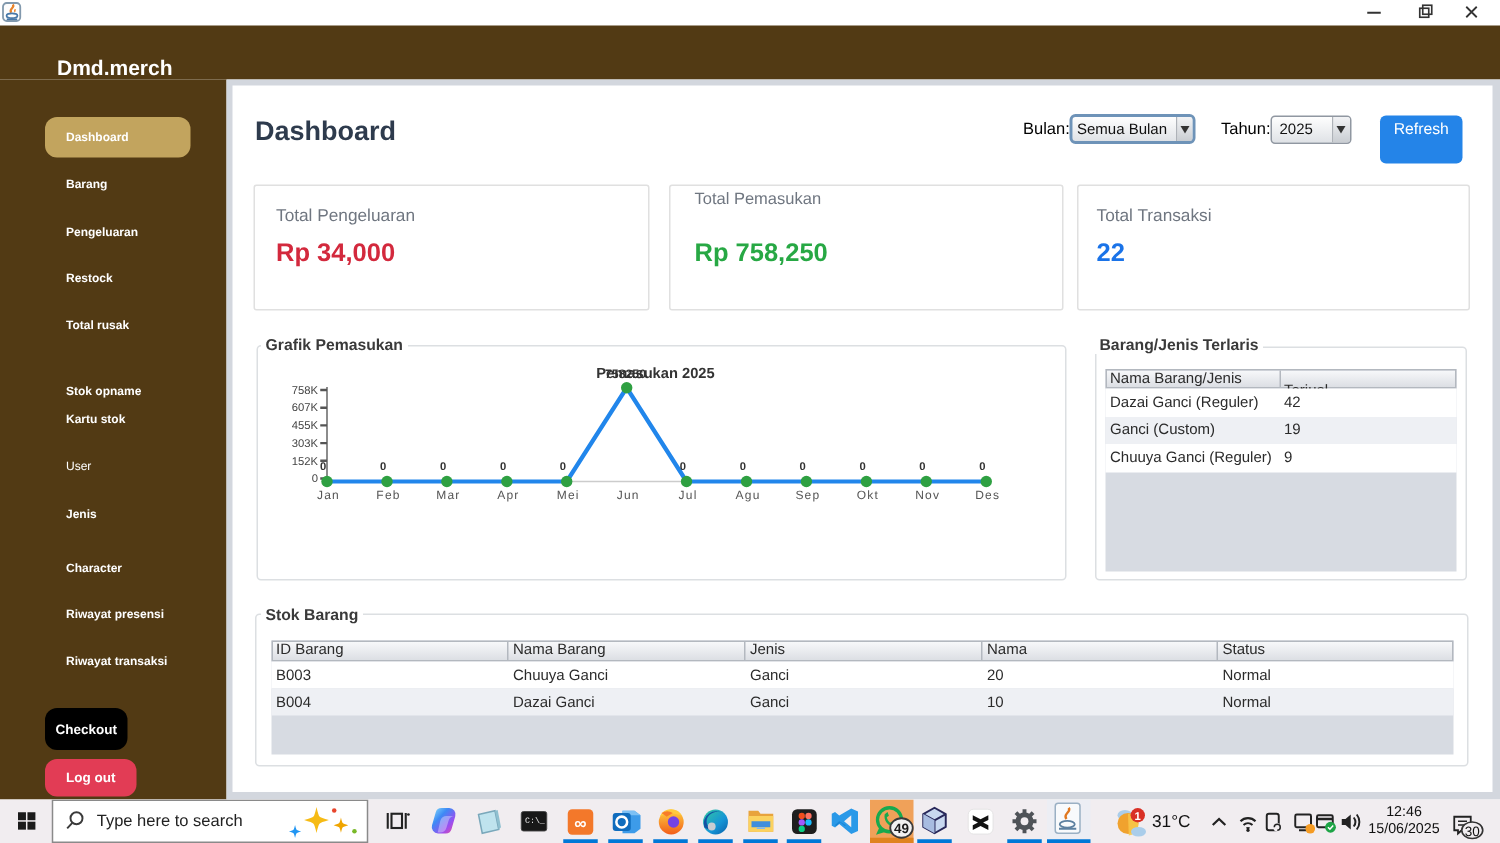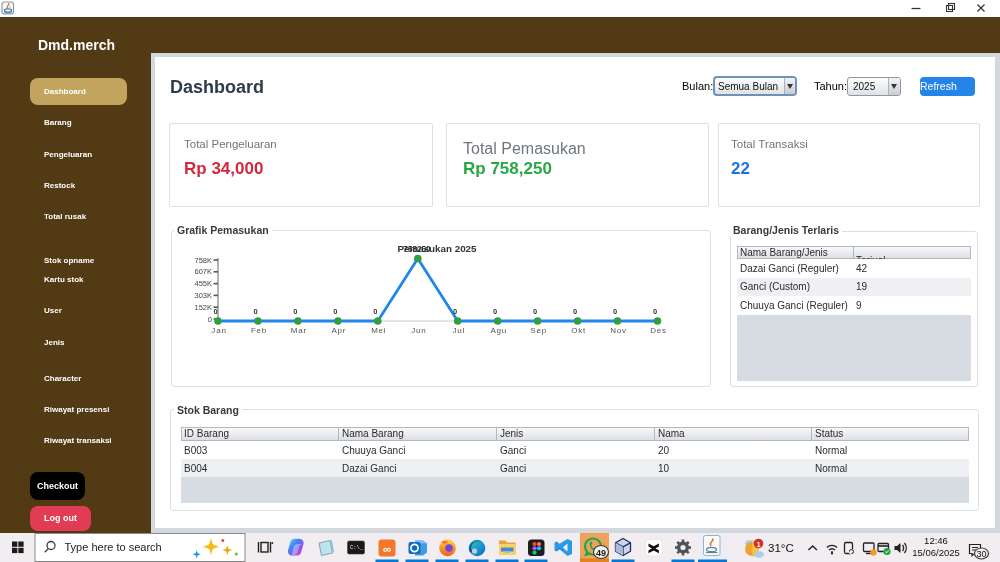--- a/index.html
+++ b/index.html
@@ -34,47 +34,47 @@
 
 <div class="txt" style="left:38px;top:37px;font-size:14px;font-weight:bold;color:#fff;">Dmd.merch</div>
 <div class="abs" style="left:30px;top:78px;width:97px;height:27px;background:#c2a45e;border-radius:8px;"></div>
 <div class="txt" style="left:44px;top:87px;font-size:8px;font-weight:bold;color:#fff;">Dashboard</div>
 <div class="txt" style="left:44px;top:118px;font-size:8px;font-weight:bold;color:#fff;">Barang</div>
 <div class="txt" style="left:44px;top:150px;font-size:8px;font-weight:bold;color:#fff;">Pengeluaran</div>
 <div class="txt" style="left:44px;top:181px;font-size:8px;font-weight:bold;color:#fff;">Restock</div>
 <div class="txt" style="left:44px;top:212px;font-size:8px;font-weight:bold;color:#fff;">Total rusak</div>
 <div class="txt" style="left:44px;top:243px;font-size:8px;font-weight:bold;color:#fff;margin-top:13px;">Stok opname</div>
 <div class="txt" style="left:44px;top:275px;font-size:8px;font-weight:bold;color:#fff;">Kartu stok</div>
-<div class="txt" style="left:44px;top:306px;font-size:8px;font-weight:bold;color:#fff;">User</div>
+<div class="txt" style="left:44px;top:306px;font-size:8px;font-weight:normal;color:#fff;">User</div>
 <div class="txt" style="left:44px;top:338px;font-size:8px;font-weight:bold;color:#fff;">Jenis</div>
 <div class="txt" style="left:44px;top:374px;font-size:8px;font-weight:bold;color:#fff;">Character</div>
 <div class="txt" style="left:44px;top:405px;font-size:8px;font-weight:bold;color:#fff;">Riwayat presensi</div>
 <div class="txt" style="left:44px;top:436px;font-size:8px;font-weight:bold;color:#fff;">Riwayat transaksi</div>
 <div class="abs" style="left:30px;top:472px;width:55px;height:28px;background:#000000;border-radius:8px;text-align:center;line-height:28px;font-size:9px;font-weight:bold;color:#fff;">Checkout</div>
 <div class="abs" style="left:30px;top:506px;width:61px;height:25px;background:#e23c55;border-radius:8px;text-align:center;line-height:25px;font-size:9px;font-weight:bold;color:#fff;">Log out</div>
 
 <div class="txt" style="left:170px;top:77px;font-size:18px;font-weight:bold;color:#2e3b4d;">Dashboard</div>
 <div class="txt" style="left:682px;top:80px;font-size:11px;color:#000;text-align:right;">Bulan:</div>
 <div class="abs" style="left:713px;top:76px;width:84px;height:20px;border:2px solid #6e93b8;border-radius:4px;background:linear-gradient(180deg,#fefefe,#dfe2e6);"></div>
 <div class="abs" style="left:784px;top:78px;width:11px;height:16px;background:linear-gradient(180deg,#f2f3f5,#c9cdd2);border-left:1px solid #aeb2b8;border-radius:0 2px 2px 0;"></div>
 <div class="abs" style="left:787px;top:84px;width:0;height:0;border-left:3.5px solid transparent;border-right:3.5px solid transparent;border-top:5px solid #333;"></div>
 <div class="txt" style="left:718px;top:81px;font-size:10px;color:#111;">Semua Bulan</div>
 <div class="txt" style="left:814px;top:80px;font-size:11px;color:#000;">Tahun:</div>
 <div class="abs" style="left:847px;top:77px;width:54px;height:19px;border:1px solid #9097a1;border-radius:3px;background:linear-gradient(180deg,#fefefe,#dfe2e6);"></div>
 <div class="abs" style="left:888px;top:78px;width:12px;height:17px;background:linear-gradient(180deg,#f2f3f5,#c9cdd2);border-left:1px solid #aeb2b8;border-radius:0 2px 2px 0;"></div>
 <div class="abs" style="left:891px;top:84px;width:0;height:0;border-left:3.5px solid transparent;border-right:3.5px solid transparent;border-top:5px solid #333;"></div>
 <div class="txt" style="left:853px;top:81px;font-size:10px;color:#111;">2025</div>
-<div class="abs" style="left:920px;top:77px;width:55px;height:19px;background:#2484e8;border-radius:4px;text-align:left;line-height:19px;font-size:10.5px;color:#fff;">Refresh</div>
+<div class="abs" style="left:920px;top:77px;width:55px;height:32px;background:#2484e8;border-radius:4px;text-align:center;line-height:19px;font-size:10.5px;color:#fff;">Refresh</div>
 
 <div class="abs" style="left:169px;top:123px;width:264px;height:84px;border:1px solid #e0e0e0;border-radius:2px;background:#fff;"></div>
 <div class="abs" style="left:446px;top:123px;width:263px;height:84px;border:1px solid #e0e0e0;border-radius:2px;background:#fff;"></div>
 <div class="abs" style="left:718px;top:123px;width:262px;height:84px;border:1px solid #e0e0e0;border-radius:2px;background:#fff;"></div>
 <div class="txt" style="left:184px;top:138px;font-size:11.5px;color:#6f7680;">Total Pengeluaran</div>
 <div class="txt" style="left:184px;top:159px;font-size:17px;font-weight:bold;color:#d3293d;">Rp 34,000</div>
-<div class="txt" style="left:463px;top:140px;font-size:16px;color:#6f7680;">Total Pemasukan</div>
+<div class="txt" style="left:463px;top:127px;font-size:11px;color:#6f7680;">Total Pemasukan</div>
 <div class="txt" style="left:463px;top:159px;font-size:17px;font-weight:bold;color:#27a844;">Rp 758,250</div>
 <div class="txt" style="left:731px;top:138px;font-size:11.5px;color:#6f7680;">Total Transaksi</div>
 <div class="txt" style="left:731px;top:159px;font-size:17px;font-weight:bold;color:#1a73e8;">22</div>
 
 <div class="abs" style="left:171px;top:230px;width:540px;height:157px;border:1px solid #dcdfe2;border-radius:3px;"></div>
 <div class="txt" style="left:174px;top:223.5px;font-size:10.5px;font-weight:bold;color:#3a3a3a;background:#fff;padding:0 3px;">Grafik Pemasukan</div>
 <svg class="abs" style="left:172px;top:231px;" width="538" height="155" viewBox="172 231 538 155">
   <text x="417" y="252" text-anchor="middle" font-size="8.2" font-weight="bold" fill="#333">758250</text>
   <text x="437" y="252" text-anchor="middle" font-size="9.8" font-weight="bold" fill="#333">Pemasukan 2025</text>
   <line x1="218" y1="258" x2="218" y2="321" stroke="#666" stroke-width="1"></line>

